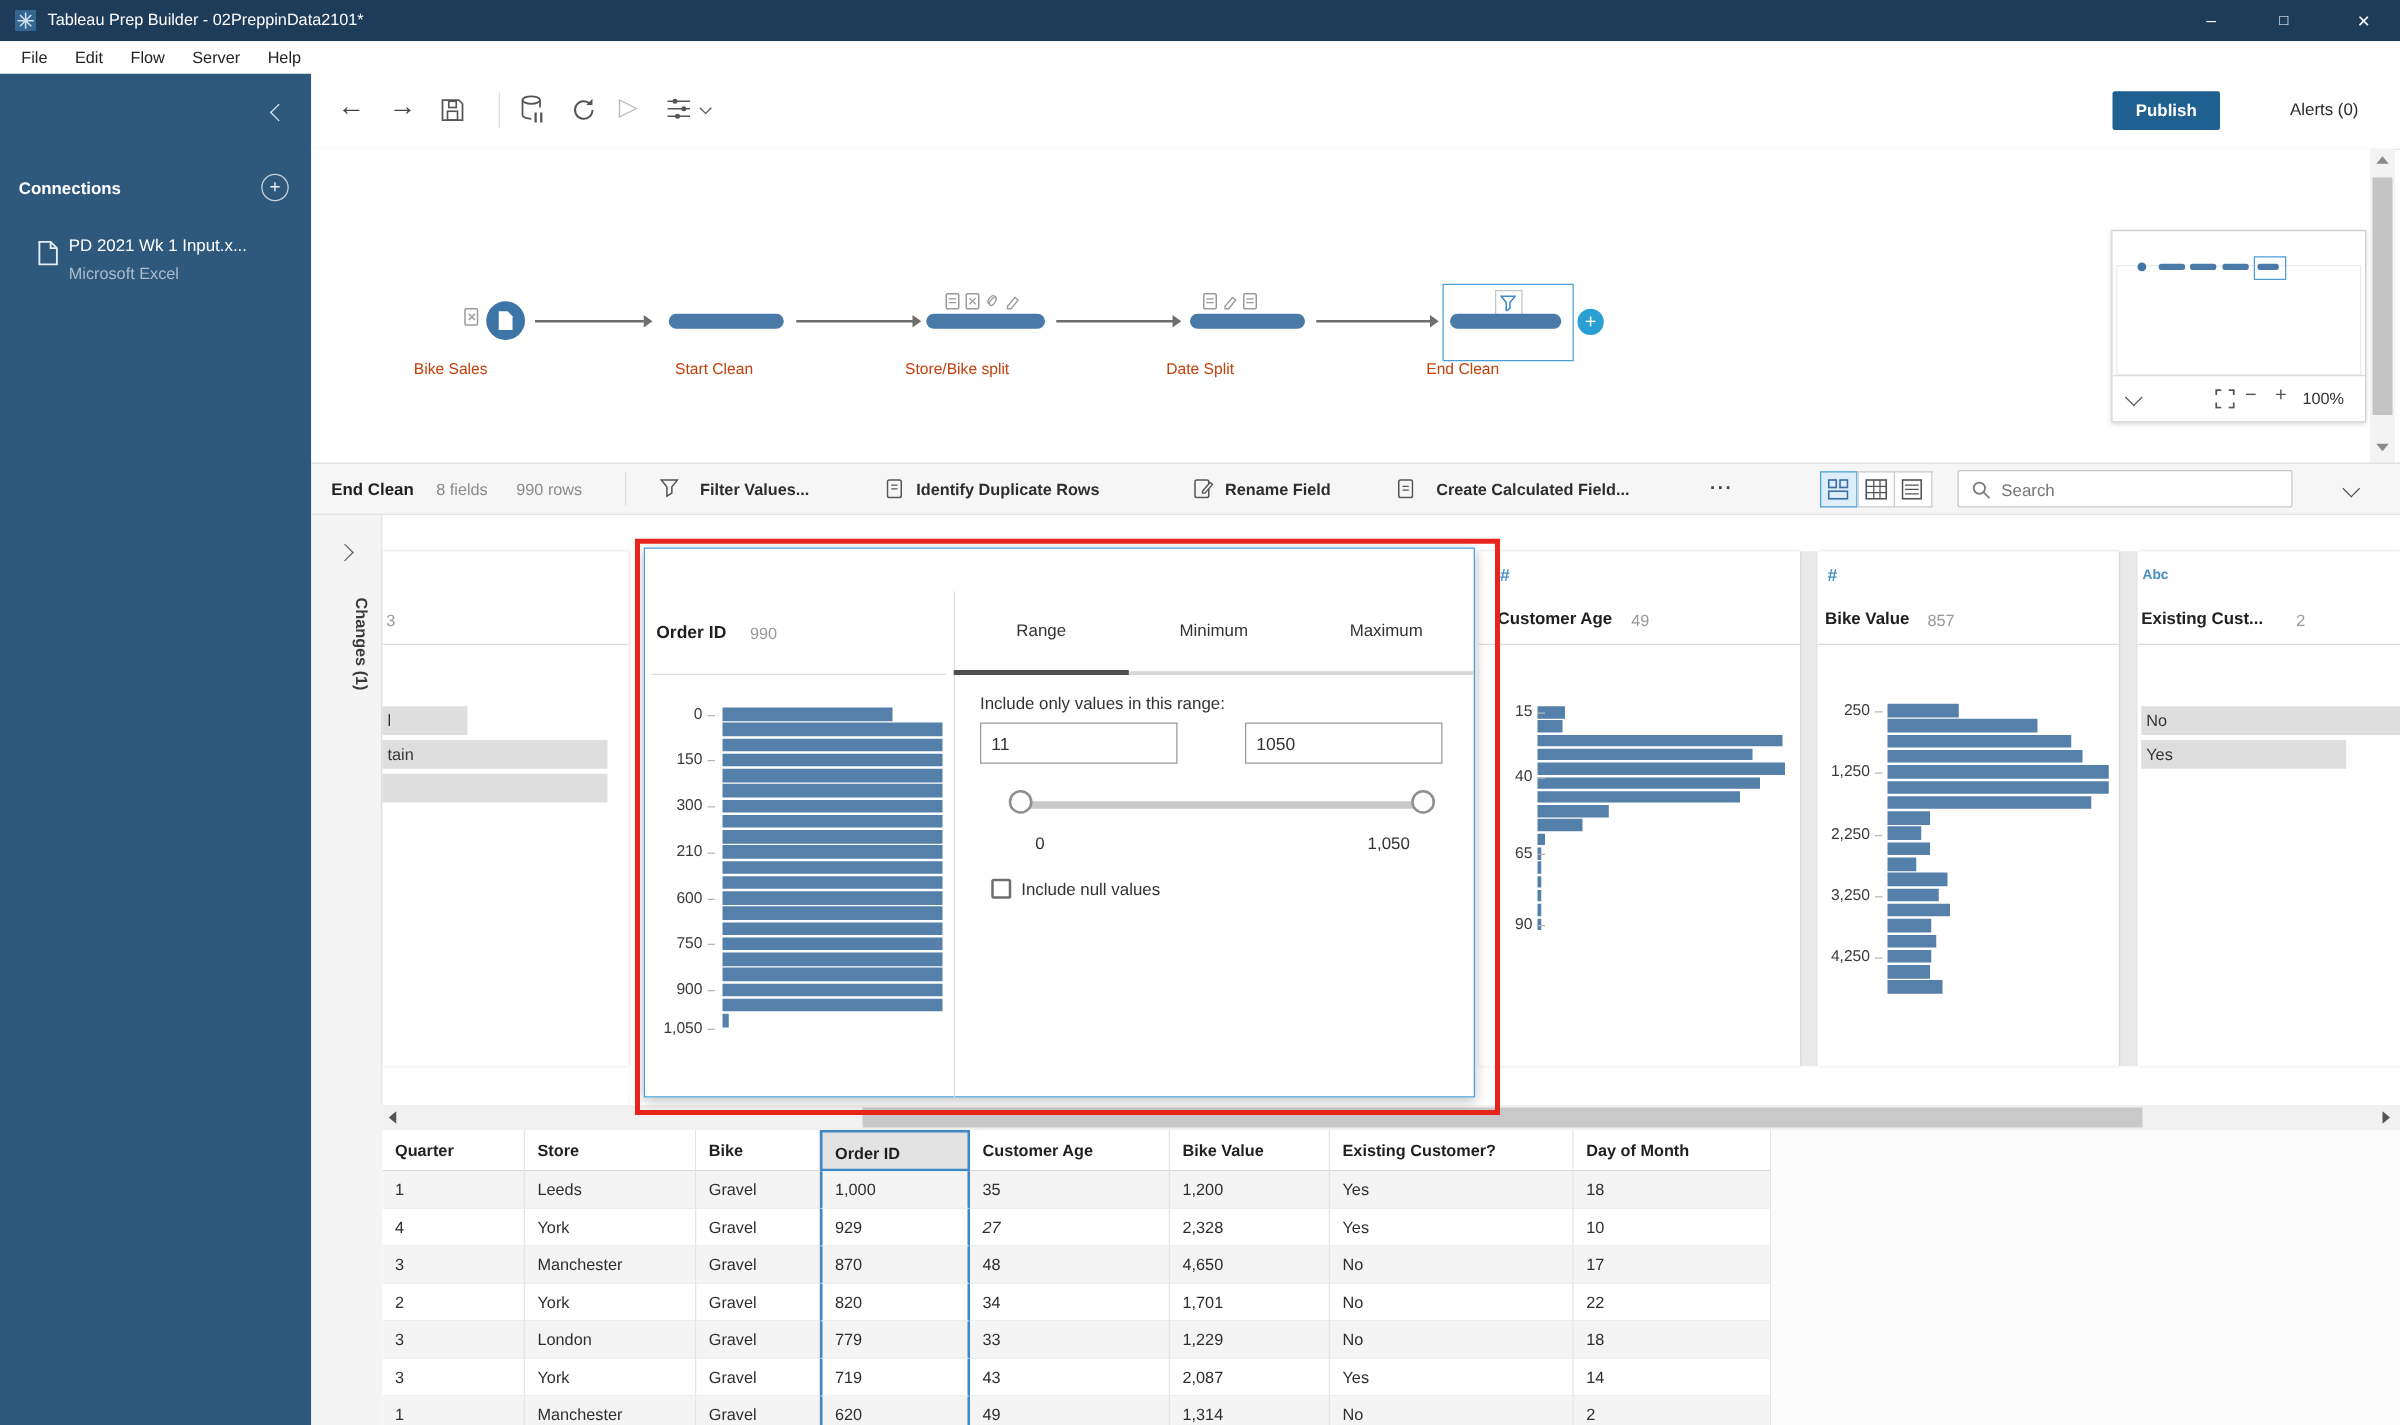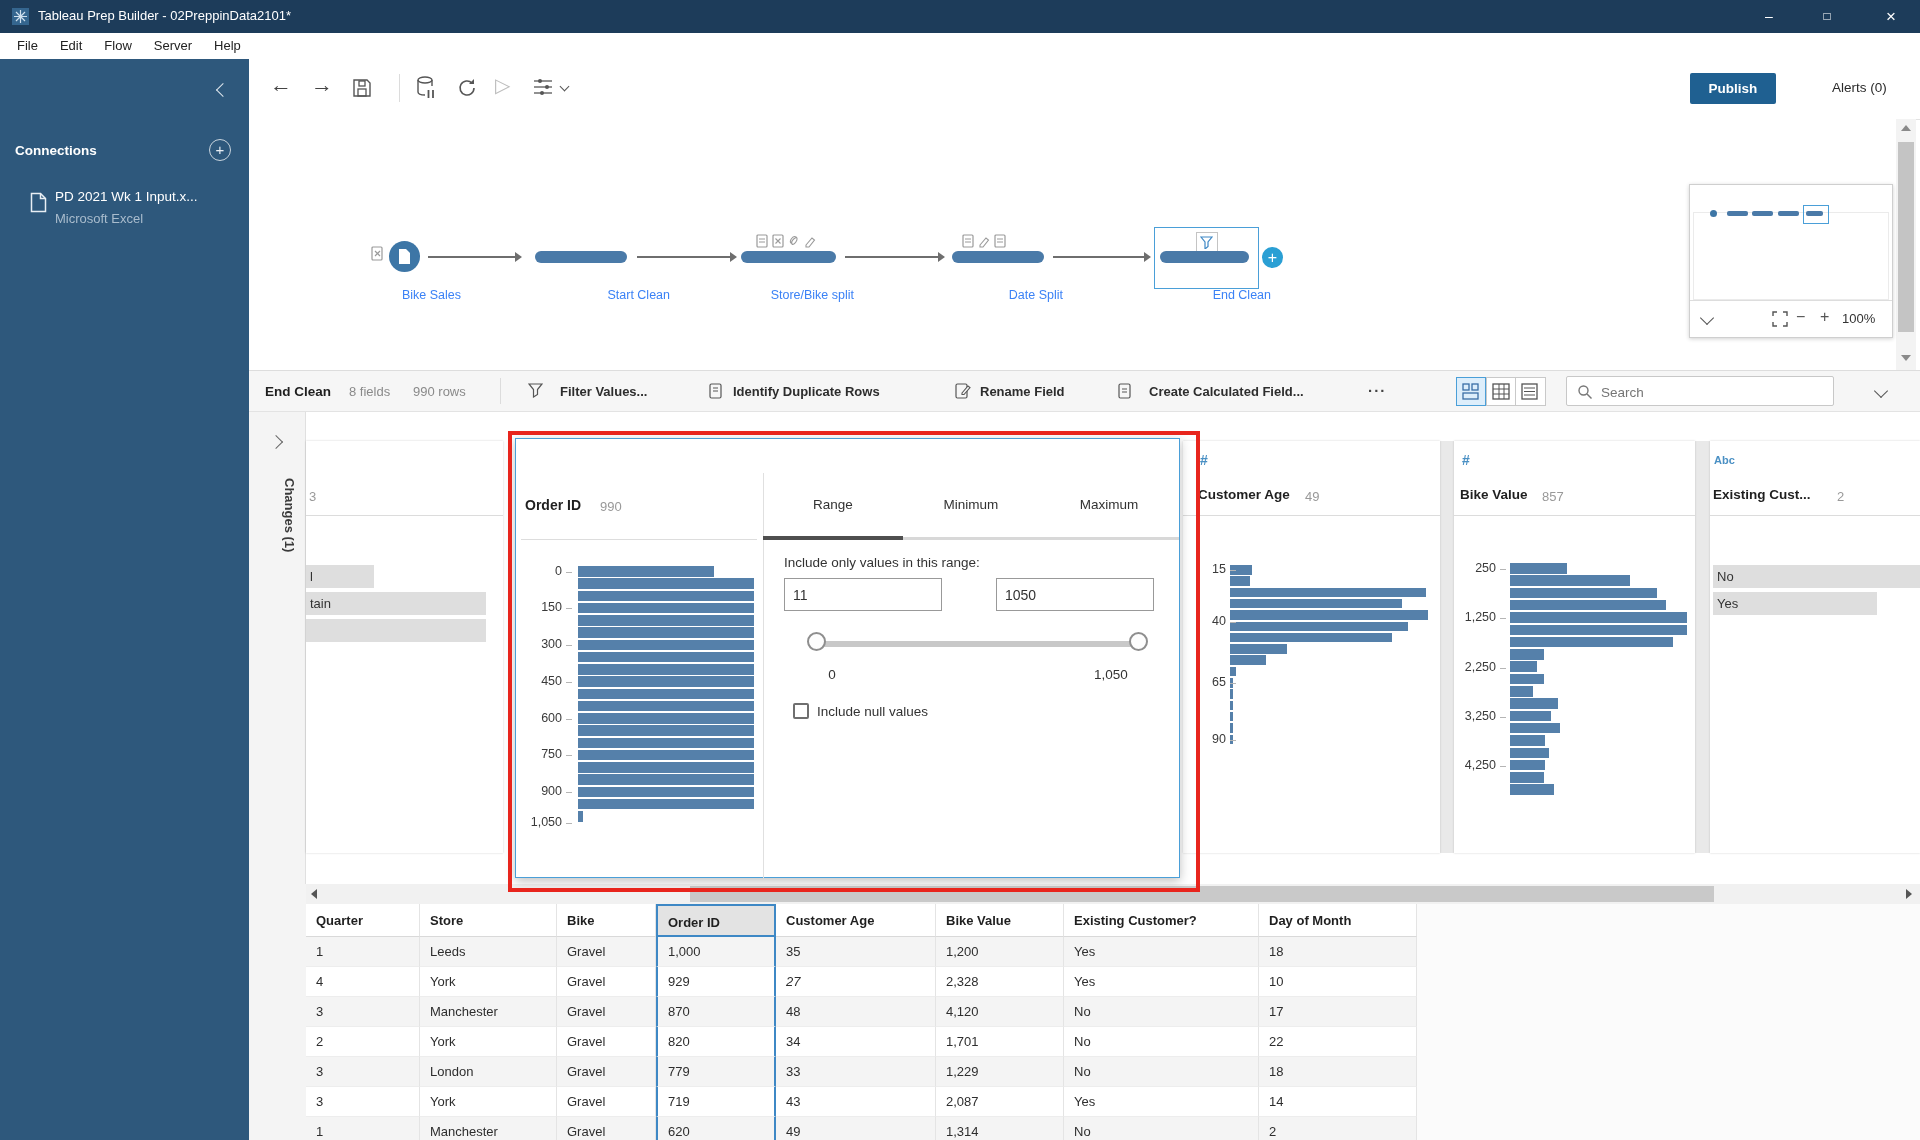--- a/index.html
+++ b/index.html
@@ -9,21 +9,21 @@
   .chev{display:inline-block;width:9px;height:9px;border-right:1.7px solid #666;border-bottom:1.7px solid #666}
   .chev.down{transform:rotate(45deg)} .chev.right{transform:rotate(-45deg)} .chev.left{transform:rotate(135deg)}
   .tri-up{width:0;height:0;border-left:5px solid transparent;border-right:5px solid transparent;border-bottom:6px solid #8a8a8a}
   .tri-down{width:0;height:0;border-left:5px solid transparent;border-right:5px solid transparent;border-top:6px solid #8a8a8a}
   .tri-left{width:0;height:0;border-top:5px solid transparent;border-bottom:5px solid transparent;border-right:6px solid #555}
   .tri-right{width:0;height:0;border-top:5px solid transparent;border-bottom:5px solid transparent;border-left:6px solid #555}
   .menu-item{padding:0 11px;line-height:26px;font-size:13px;color:#222;cursor:default}
   .pill{position:absolute;height:12px;border-radius:6px;background:#4a7aa8}
   .arrow{position:absolute;height:2px;background:#6e6e6e}
   .arrow:after{content:"";position:absolute;right:-6px;top:-4px;border-top:5px solid transparent;border-bottom:5px solid transparent;border-left:7px solid #6e6e6e}
-  .steplabel{position:absolute;width:130px;text-align:right;font-size:12.5px;color:#3b82f6}
+  .steplabel{position:absolute;width:130px;text-align:left;font-size:12.5px;color:#c2410c}
   .hbar{position:absolute;background:#5580aa}
   .hbar.dash{width:0;border-left:3px dashed #5580aa;background:none}
   .htick{position:absolute;width:70px;text-align:right;font-size:12.5px;color:#3a3a3a}
   .hmark{position:absolute;width:6px;height:1px;background:#b5b5b5}
   .card{position:absolute;background:#fff;box-shadow:0 0 2px rgba(0,0,0,.18)}
   .cardname{font-weight:bold;font-size:13.5px;color:#1f1f1f}
   .cardcount{font-size:13px;color:#999}
   .typeicon{color:#4a90c4;font-weight:bold}
   .valrow{position:absolute;background:#dedede;line-height:23px;padding-left:4px;font-size:13px;color:#333;overflow:hidden;box-sizing:border-box}
   .th,.td{box-sizing:border-box;border-right:1px solid #e4e4e4;padding-left:10px;overflow:hidden;white-space:nowrap}
@@ -414,21 +414,21 @@
       <div class="hbar" style="left: 578px; top: 774.25px; height: 10.5px; width: 176px;"></div>
       <div class="hbar" style="left: 578px; top: 786.5px; height: 10.5px; width: 176px;"></div>
       <div class="hbar" style="left: 578px; top: 798.75px; height: 10.5px; width: 176px;"></div>
       <div class="hbar" style="left: 578px; top: 811px; height: 10.5px; width: 5px;"></div>
       <div class="htick" style="left: 492px; top: 563.513px;">0</div>
       <div class="hmark" style="left: 566px; top: 571.513px;"></div>
       <div class="htick" style="left: 492px; top: 600.263px;">150</div>
       <div class="hmark" style="left: 566px; top: 608.263px;"></div>
       <div class="htick" style="left: 492px; top: 637.013px;">300</div>
       <div class="hmark" style="left: 566px; top: 645.013px;"></div>
-      <div class="htick" style="left: 492px; top: 673.763px;">450</div>
+      <div class="htick" style="left: 492px; top: 673.763px;">210</div>
       <div class="hmark" style="left: 566px; top: 681.763px;"></div>
       <div class="htick" style="left: 492px; top: 710.513px;">600</div>
       <div class="hmark" style="left: 566px; top: 718.513px;"></div>
       <div class="htick" style="left: 492px; top: 747.263px;">750</div>
       <div class="hmark" style="left: 566px; top: 755.263px;"></div>
       <div class="htick" style="left: 492px; top: 784.013px;">900</div>
       <div class="hmark" style="left: 566px; top: 792.013px;"></div>
       <div class="htick" style="left: 492px; top: 815.25px;">1,050</div>
       <div class="hmark" style="left: 566px; top: 823.25px;"></div>
     </div>
@@ -471,21 +471,21 @@
         <div class="td" style="width: 128px;">2,328</div>
         <div class="td" style="width: 195px;">Yes</div>
         <div class="td" style="width: 158px;">10</div>
       </div>
       <div class="trow odd">
         <div class="td" style="width: 114px;">3</div>
         <div class="td" style="width: 137px;">Manchester</div>
         <div class="td" style="width: 99px;">Gravel</div>
         <div class="td seltd" style="width: 120px;">870</div>
         <div class="td" style="width: 160px;">48</div>
-        <div class="td" style="width: 128px;">4,120</div>
+        <div class="td" style="width: 128px;">4,650</div>
         <div class="td" style="width: 195px;">No</div>
         <div class="td" style="width: 158px;">17</div>
       </div>
       <div class="trow">
         <div class="td" style="width: 114px;">2</div>
         <div class="td" style="width: 137px;">York</div>
         <div class="td" style="width: 99px;">Gravel</div>
         <div class="td seltd" style="width: 120px;">820</div>
         <div class="td" style="width: 160px;">34</div>
         <div class="td" style="width: 128px;">1,701</div>

